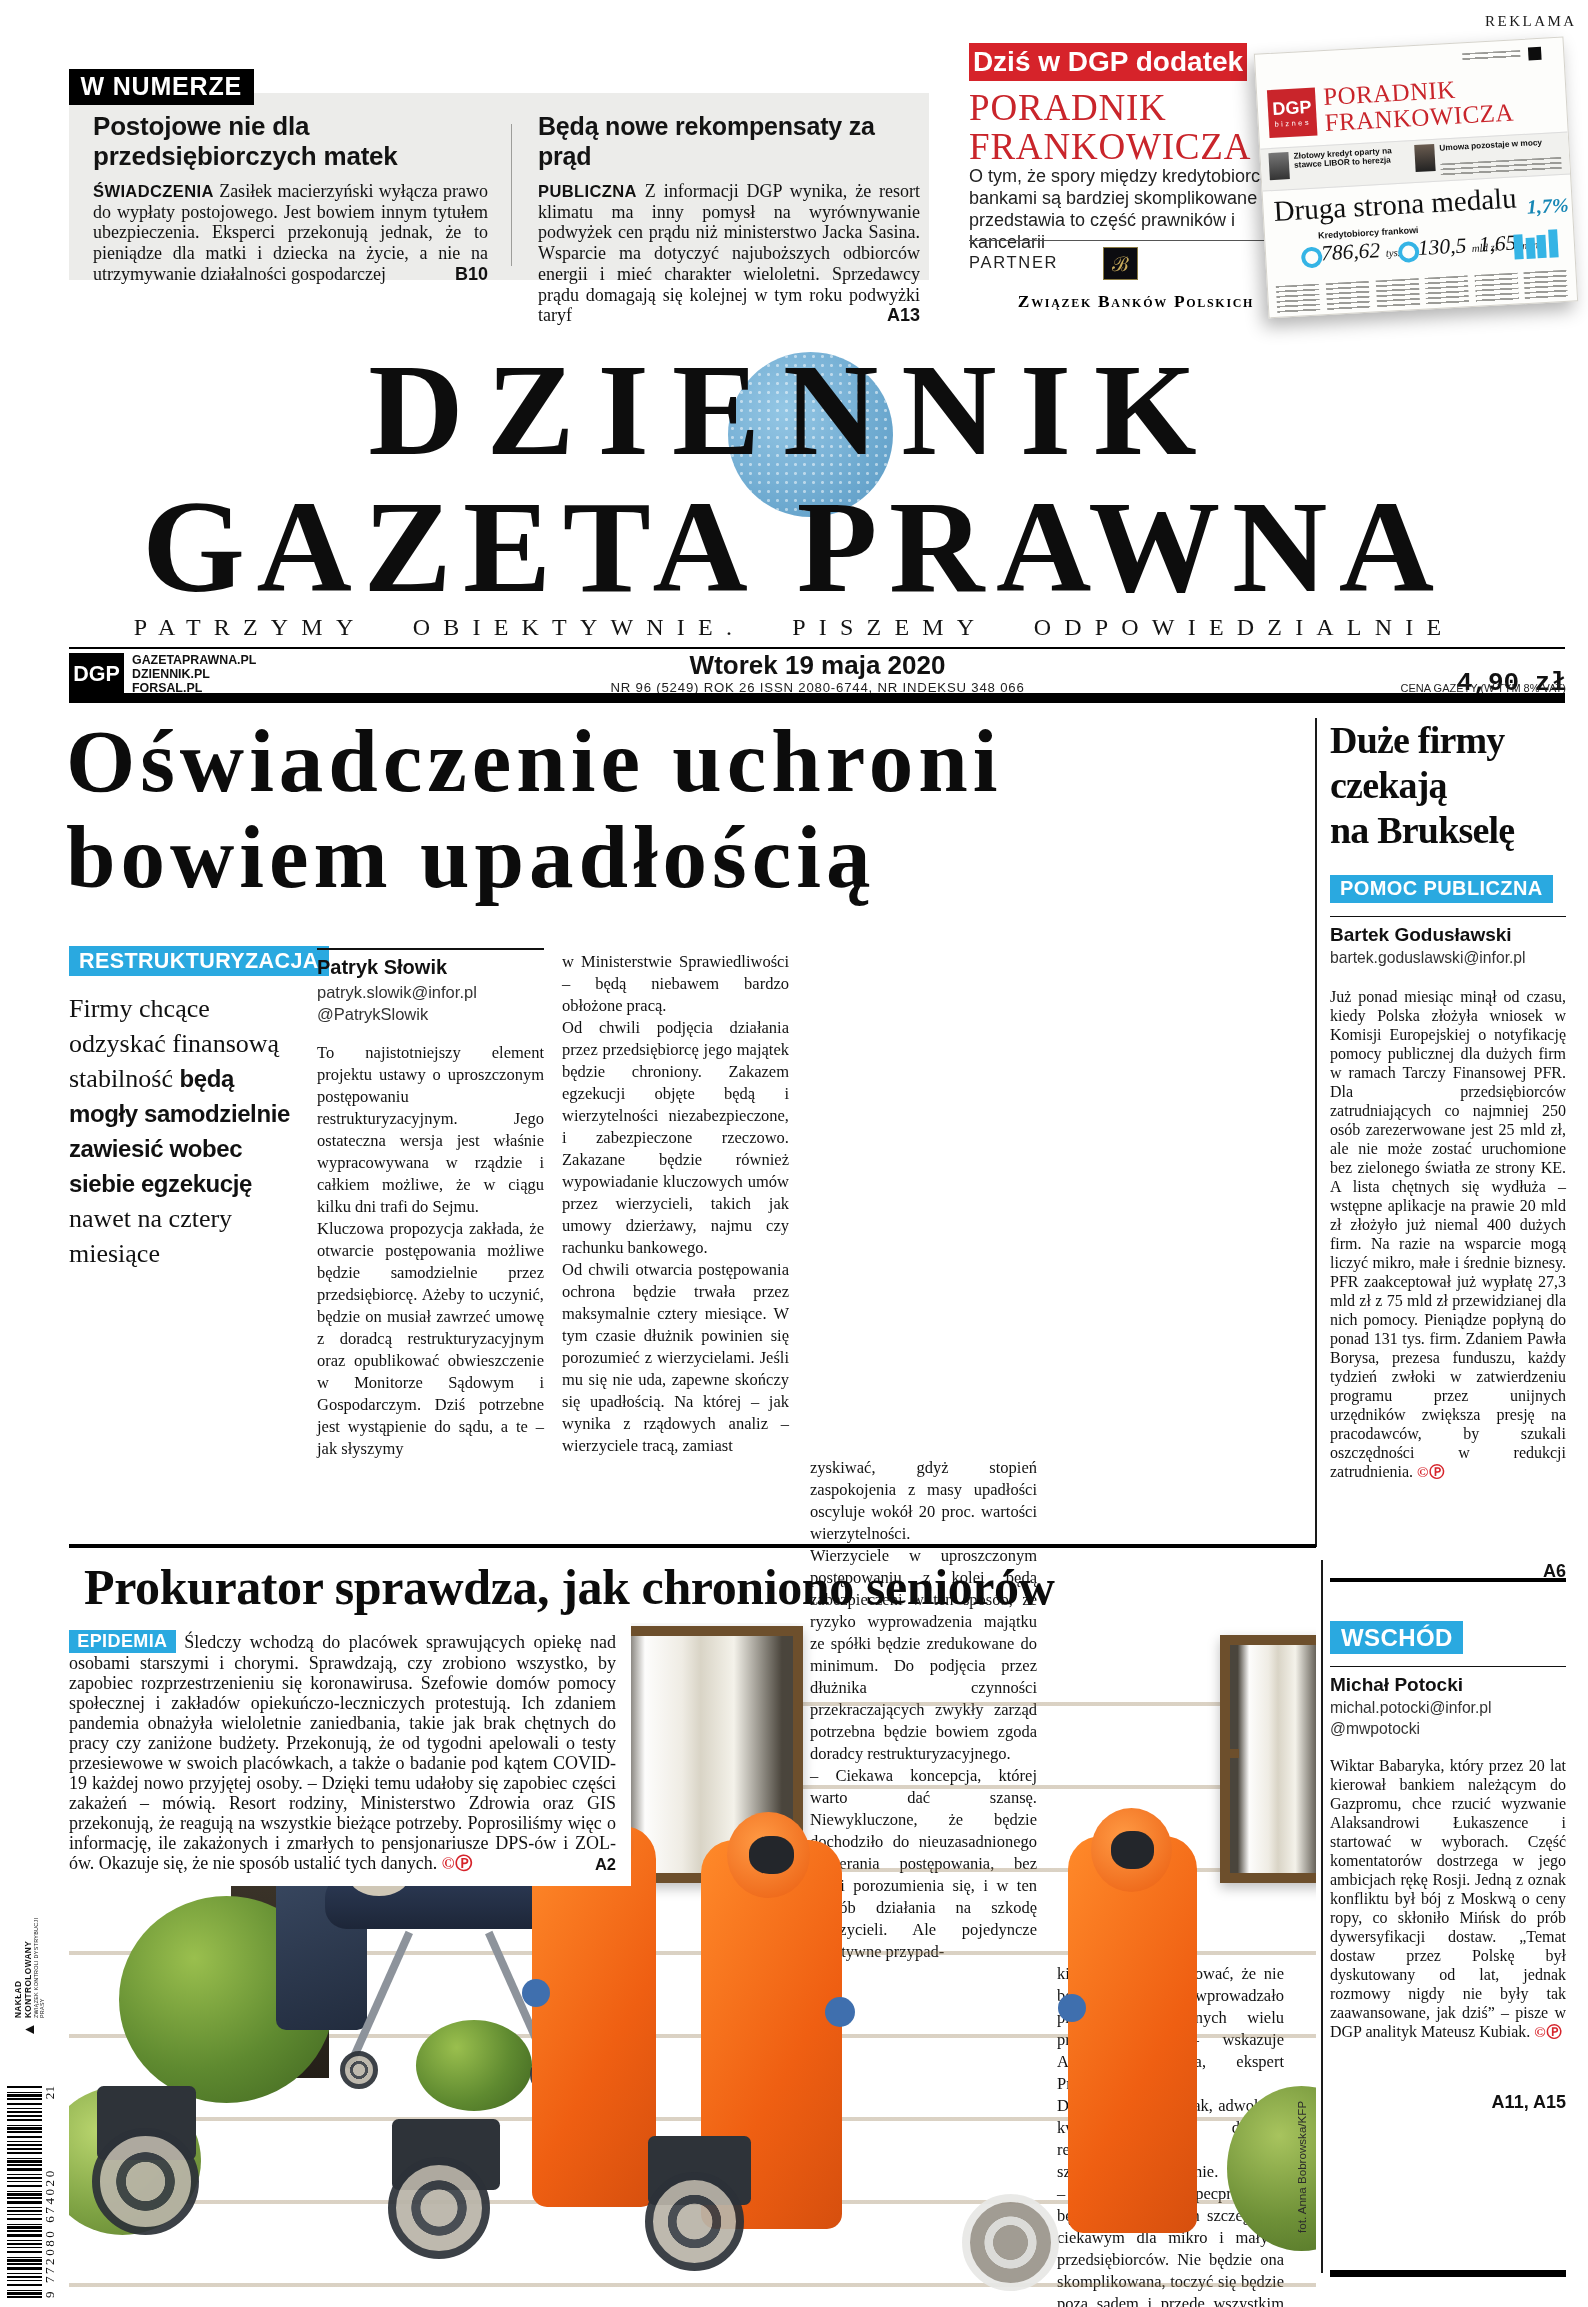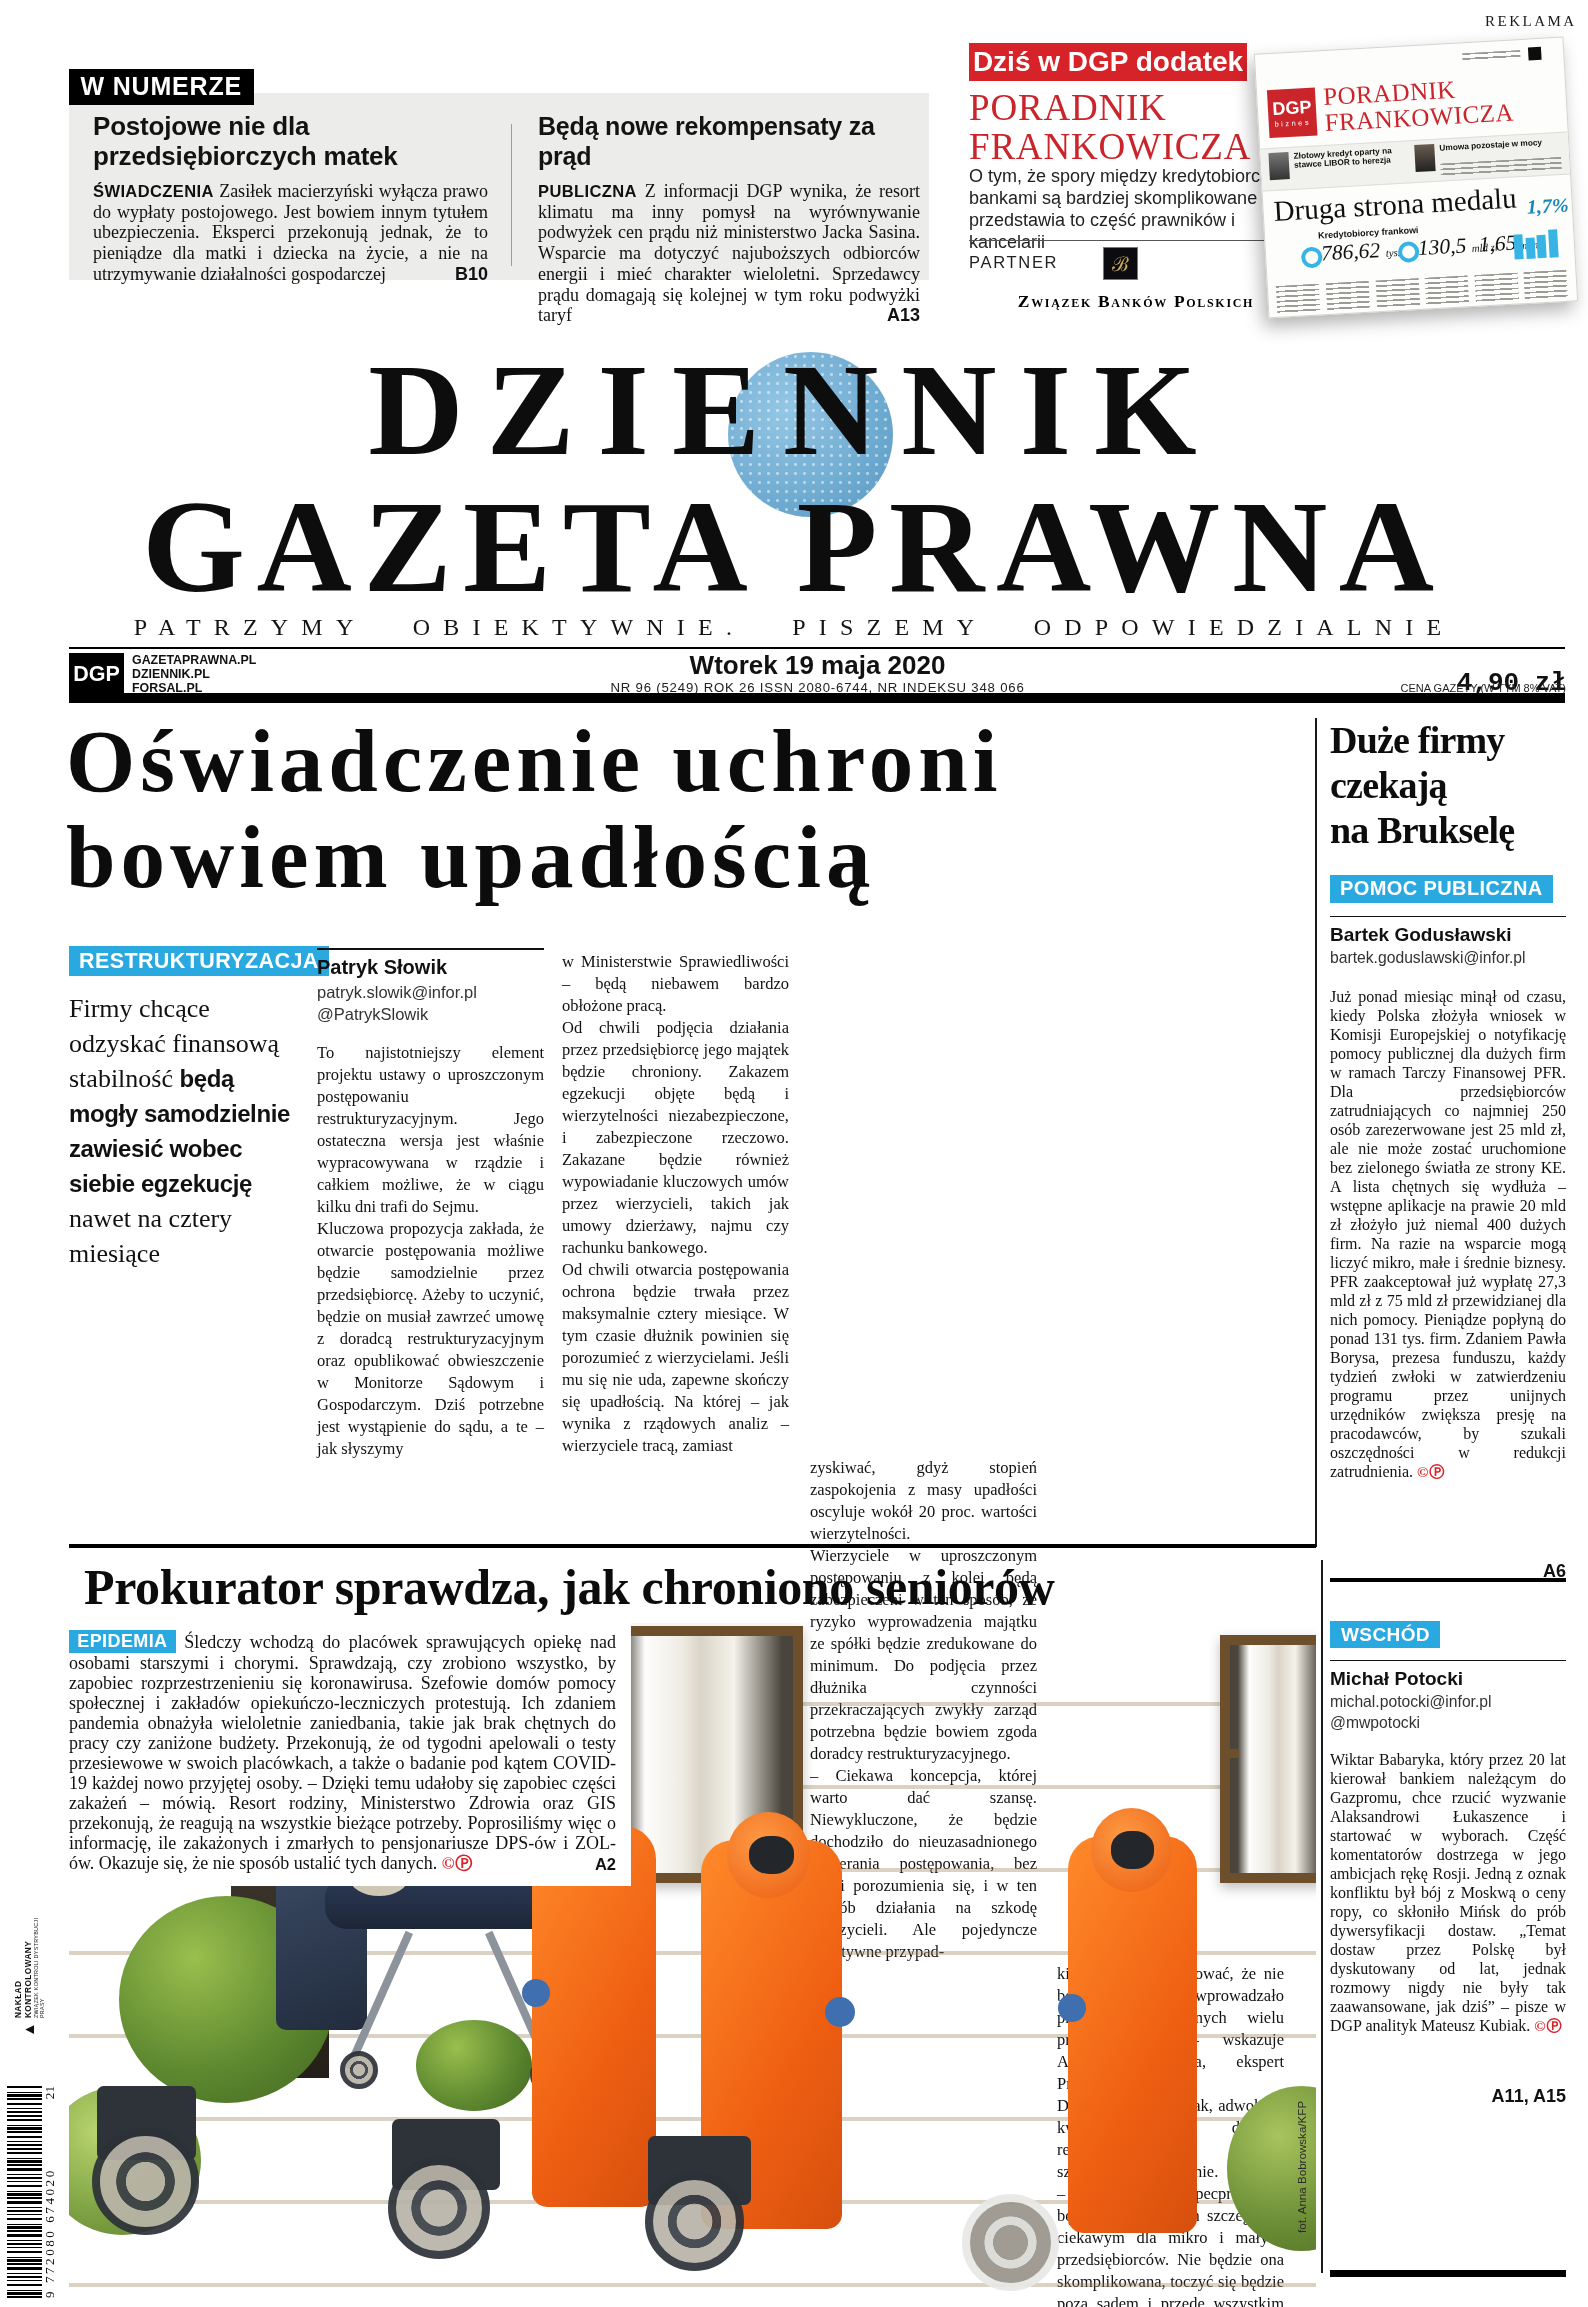--- a/index.html
+++ b/index.html
@@ -278,21 +278,21 @@
   <div class="abs" style="left:69px;top:1623px;width:562px;background:#fff;padding:0 15px 11.6px 0;box-sizing:border-box;">
     <div class="just" style="position:relative;font-size:18px;line-height:20px;padding-top:6.6px;">
       <span class="tag-blue" style="font-size:18px;padding:1.7px 8.3px;">EPIDEMIA</span><span> Śledczy wchodzą do placówek sprawujących opiekę nad osobami starszymi i chorymi. Sprawdzają, czy zrobiono wszystko, by zapobiec rozprzestrzenieniu się koronawirusa. Szefowie domów pomocy społecznej i zakładów opiekuńczo-leczniczych protestują. Ich zdaniem pandemia obnażyła wieloletnie zaniedbania, takie jak brak chętnych do pracy czy zaniżone budżety. Przekonują, że od tygodni apelowali o testy przesiewowe w swoich placówkach, a także o badanie pod kątem COVID-19 każdej nowo przyjętej osoby. – Dzięki temu udałoby się zapobiec części zakażeń – mówią. Resort rodziny, Ministerstwo Zdrowia oraz GIS przekonują, że reagują na wszystkie bieżące potrzeby. Poprosiliśmy więc o informację, ile zakażonych i zmarłych to pensjonariusze DPS-ów i ZOL-ów. Okazuje się, że nie sposób ustalić tych danych. </span><span class="cp">©Ⓟ</span>
       <span class="pref" style="font-size:16.5px;">A2</span>
     </div>
   </div>
 
   <div class="abs rot" style="left:1295px;top:2233px;font-family:'Liberation Sans',sans-serif;font-size:11.6px;color:#2b2b2b;white-space:nowrap;">fot. Anna Bobrowska/KFP</div>
 
   <div class="abs side-col" style="left:1330px;top:1601px;">
-    <div style="margin-top:20px;"><span class="tag-blue" style="font-size:19px;padding-left:11px;">WSCHÓD</span></div>
+    <div style="margin-top:20px;"><span class="tag-blue" style="font-size:24px;padding-left:11px;">WSCHÓD</span></div>
     <div class="byline-rule" style="width:236px;margin-top:11.6px;"></div>
     <div class="author" style="margin-top:6.6px;font-size:19px;">Michał Potocki</div>
     <div class="amail" style="margin-top:3.3px;font-size:15.7px;">michal.potocki@infor.pl</div>
     <div class="amail" style="margin-top:3.3px;font-size:15.7px;">@mwpotocki</div>
     <div class="side-body just" style="margin-top:18px;height:356px;">
       <span>Wiktar Babaryka, który przez 20 lat kierował bankiem należącym do Gazpromu, chce rzucić wyzwanie Alaksandrowi Łukaszence i startować w wyborach. Część komentatorów dostrzega w jego ambicjach rękę Rosji. Jedną z oznak konfliktu był bój z Moskwą o ceny ropy, co skłoniło Mińsk do prób dywersyfikacji dostaw. „Temat dostaw przez Polskę był dyskutowany od lat, jednak rozmowy nigdy nie były tak zaawansowane, jak dziś” – pisze w DGP analityk Mateusz Kubiak. </span><span class="cp">©Ⓟ</span>
       <span class="pref">A11, A15</span>
     </div>
   </div>
   <div class="abs rule" style="left:1330px;top:2270px;width:236px;height:7.4px;"></div>

